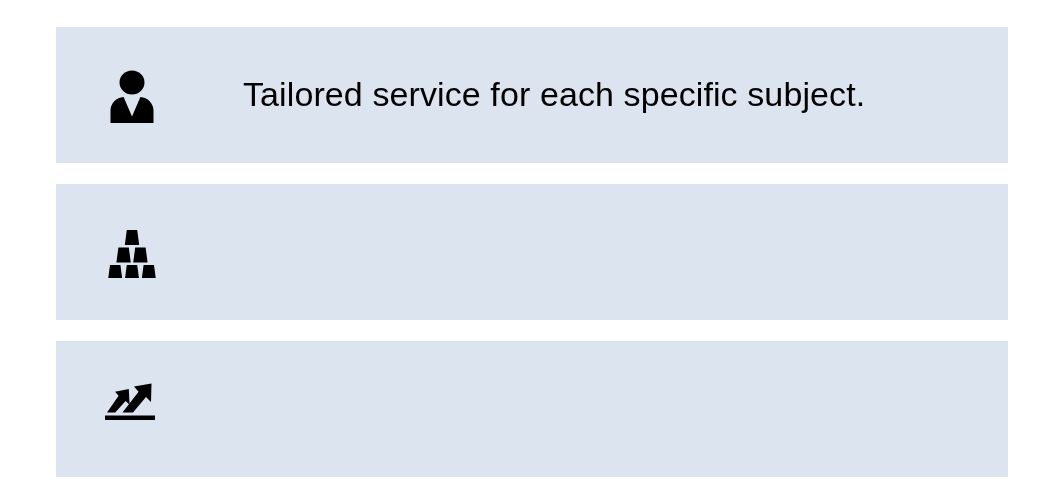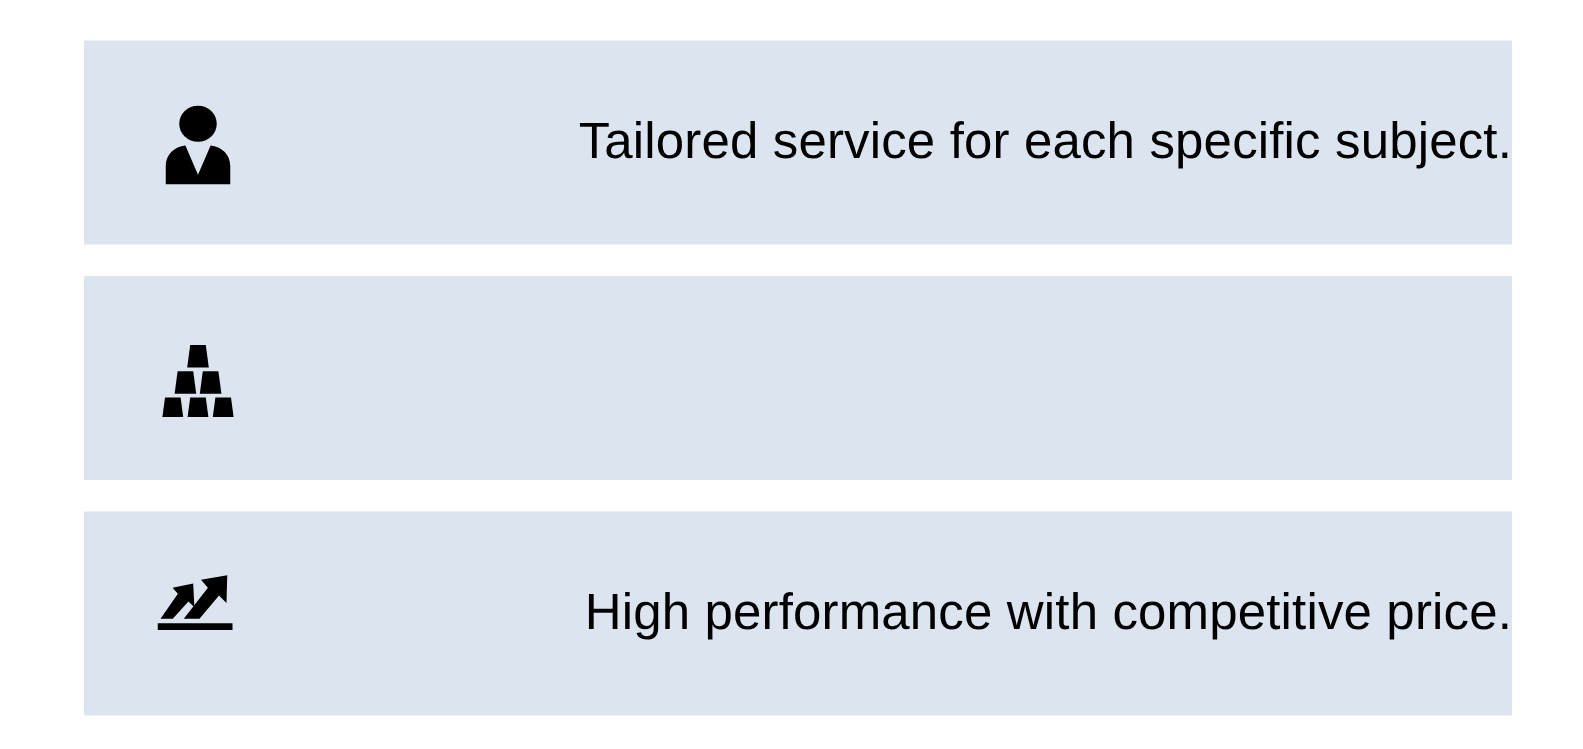--- a/index.html
+++ b/index.html
@@ -14,21 +14,20 @@
     background: #ffffff;
     font-family: "Liberation Sans", sans-serif;
     overflow: hidden;
   }
 
   .feature-list {
     position: absolute;
     left: 56px;
     top: 27px;
     width: 790px;
-    text-align: right;
   }
 
   .feature-row {
     position: relative;
     width: 952px;
     height: 136px;
     background: #dce4f0;
     display: flex;
     align-items: center;
     margin-bottom: 21px;
@@ -112,16 +111,15 @@
                    L24.6 22.8 Z"></path>
 
           <path fill="#000000" d="M46.5 1.5 L29.0 4.5 L33.6 9.8
                    L17.5 30.5 L28.0 30.5 L41.0 15.0
                    L46.0 20.0 Z"></path>
 
           <rect x="0" y="33.5" width="50" height="4.5" fill="#000000"></rect>
         </svg>
       </span>
     </div>
-    <div class="feature-label">High performance with competitive price.</div>
   </div>
 
 </div>
 
 </body></html>

